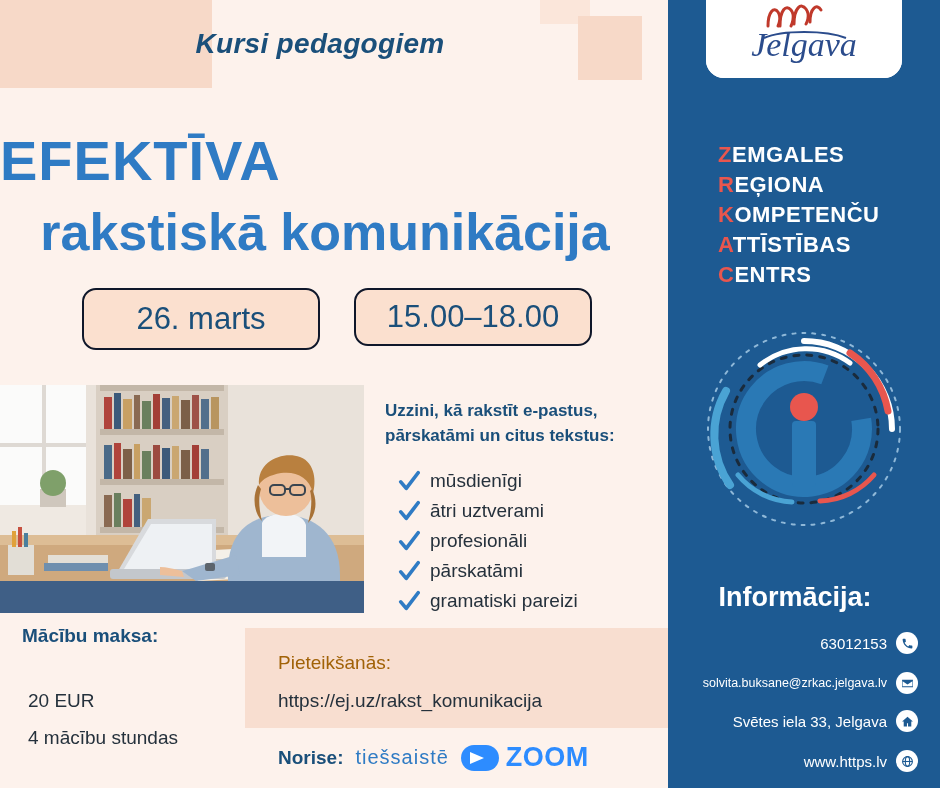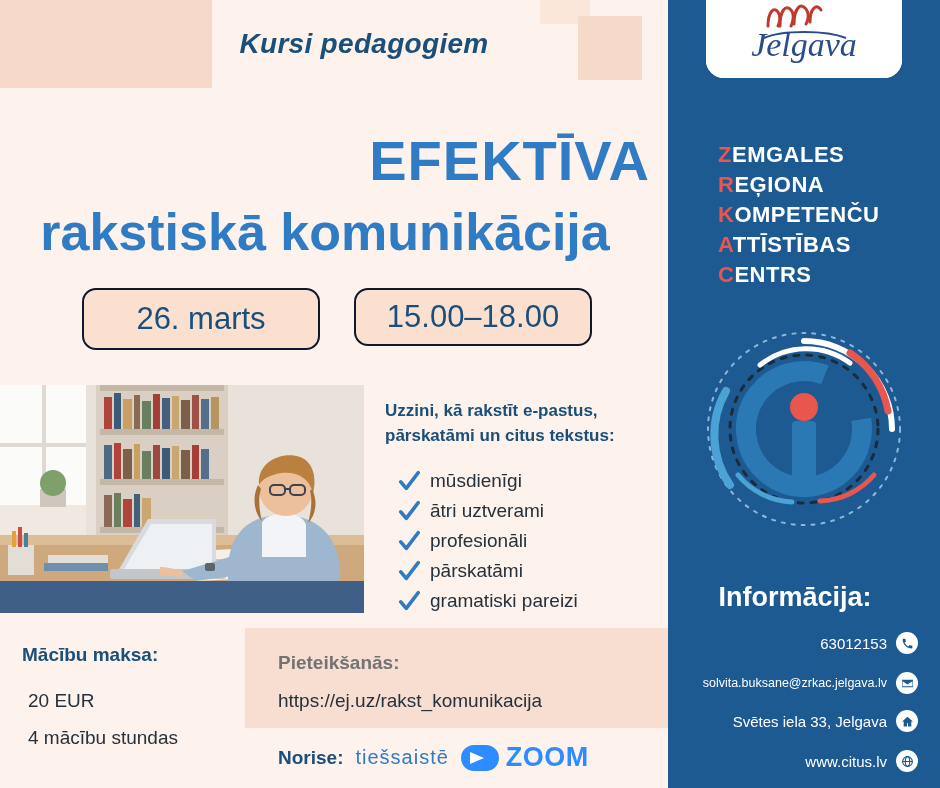--- a/index.html
+++ b/index.html
@@ -28,32 +28,31 @@
 
   .kicker {
     position: absolute;
     left: 0; top: 28px; width: 640px;
     text-align: center;
     font-size: 28px;
     font-weight: bold;
     font-style: italic;
     color: #1a4f7a;
     letter-spacing: 0.3px;
-    margin-left: 44px;
   }
 
   .title-band {
     position: absolute;
     left: 0; top: 110px; width: 668px; height: 175px;
     background: #fdf2ec;
   }
   .title1 {
     position: absolute;
     left: 0; top: 128px; width: 650px;
-    text-align: right;
+    text-align: left;
     font-size: 56px;
     font-weight: bold;
     color: #2f7bc4;
     letter-spacing: 1px;
   }
   .title2 {
     position: absolute;
     left: 0; top: 202px; width: 650px;
     text-align: center;
     font-size: 52px;
@@ -114,40 +113,40 @@
   }
 
   
   .bot-left {
     position: absolute;
     left: 0; top: 628px; width: 245px; height: 160px;
     background: #fdf2ec;
   }
   .maksa-label {
     position: absolute;
-    left: 22px; top: 644px;
+    left: 22px; top: 625px;
     font-size: 19px; font-weight: bold; color: #1a4f7a;
   }
   .maksa-1 {
     position: absolute; left: 28px; top: 690px;
     font-size: 19px; color: #25313c;
   }
   .maksa-2 {
     position: absolute; left: 28px; top: 727px;
     font-size: 19px; color: #25313c;
   }
 
   .reg-box {
     position: absolute;
     left: 245px; top: 628px; width: 423px; height: 100px;
     background: #f8ded0;
   }
   .reg-label {
     position: absolute; left: 278px; top: 652px;
-    font-size: 19px; font-weight: bold; color: #737373;
+    font-size: 19px; font-weight: normal; color: #a16207;
   }
   .reg-url {
     position: absolute; left: 278px; top: 690px;
     font-size: 19px; color: #25313c;
   }
 
   .norise-row {
     position: absolute;
     left: 278px; top: 742px;
     display: flex; align-items: center;
@@ -471,21 +470,21 @@
 <div class="contact c3">
   <span class="txt">Svētes iela 33, Jelgava</span>
   <span class="ico-circle">
     <svg width="13" height="13" viewBox="0 0 24 24" fill="currentColor">
         <path d="M12 3 2 12h3v9h6v-6h2v6h6v-9h3L12 3z"></path>
       </svg>
   </span>
 </div>
 
 <div class="contact c4">
-  <span class="txt">www.citus.lv</span>
+  <span class="txt">www.https.lv</span>
   <span class="ico-circle">
     <svg width="13" height="13" viewBox="0 0 24 24" fill="none" stroke="currentColor" stroke-width="2">
         <circle cx="12" cy="12" r="9"></circle>
         <ellipse cx="12" cy="12" rx="4" ry="9"></ellipse>
         <path d="M3 12h18"></path>
       </svg>
   </span>
 </div>
 
 </body></html>

